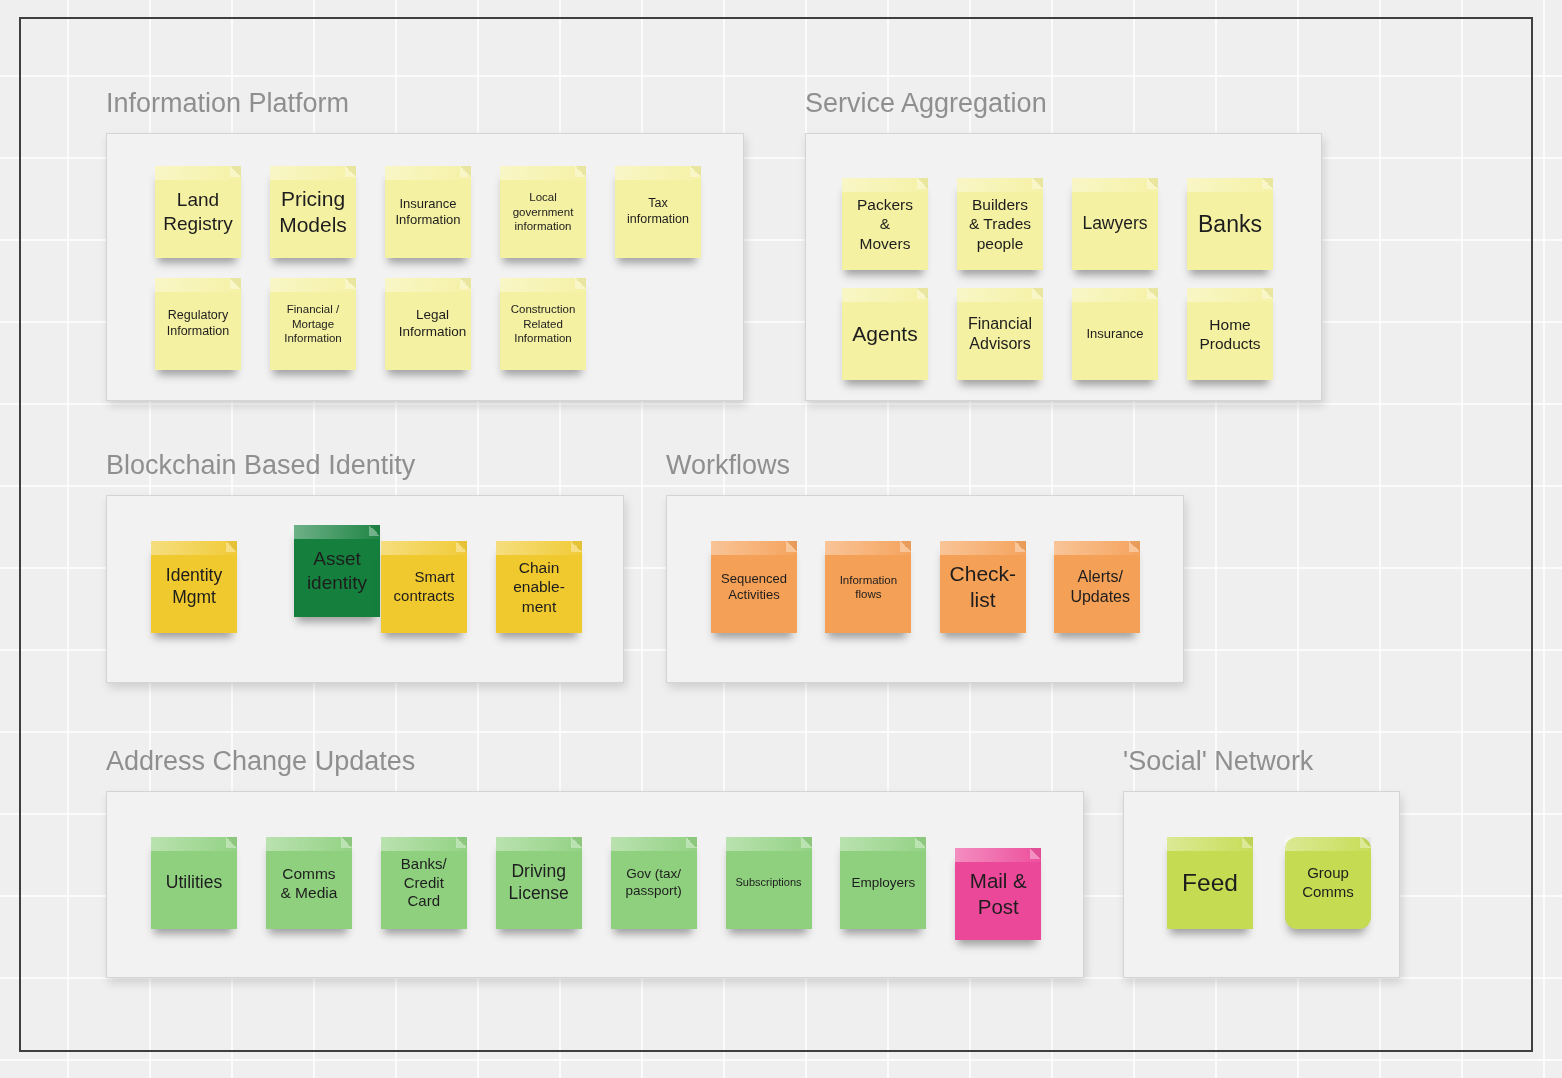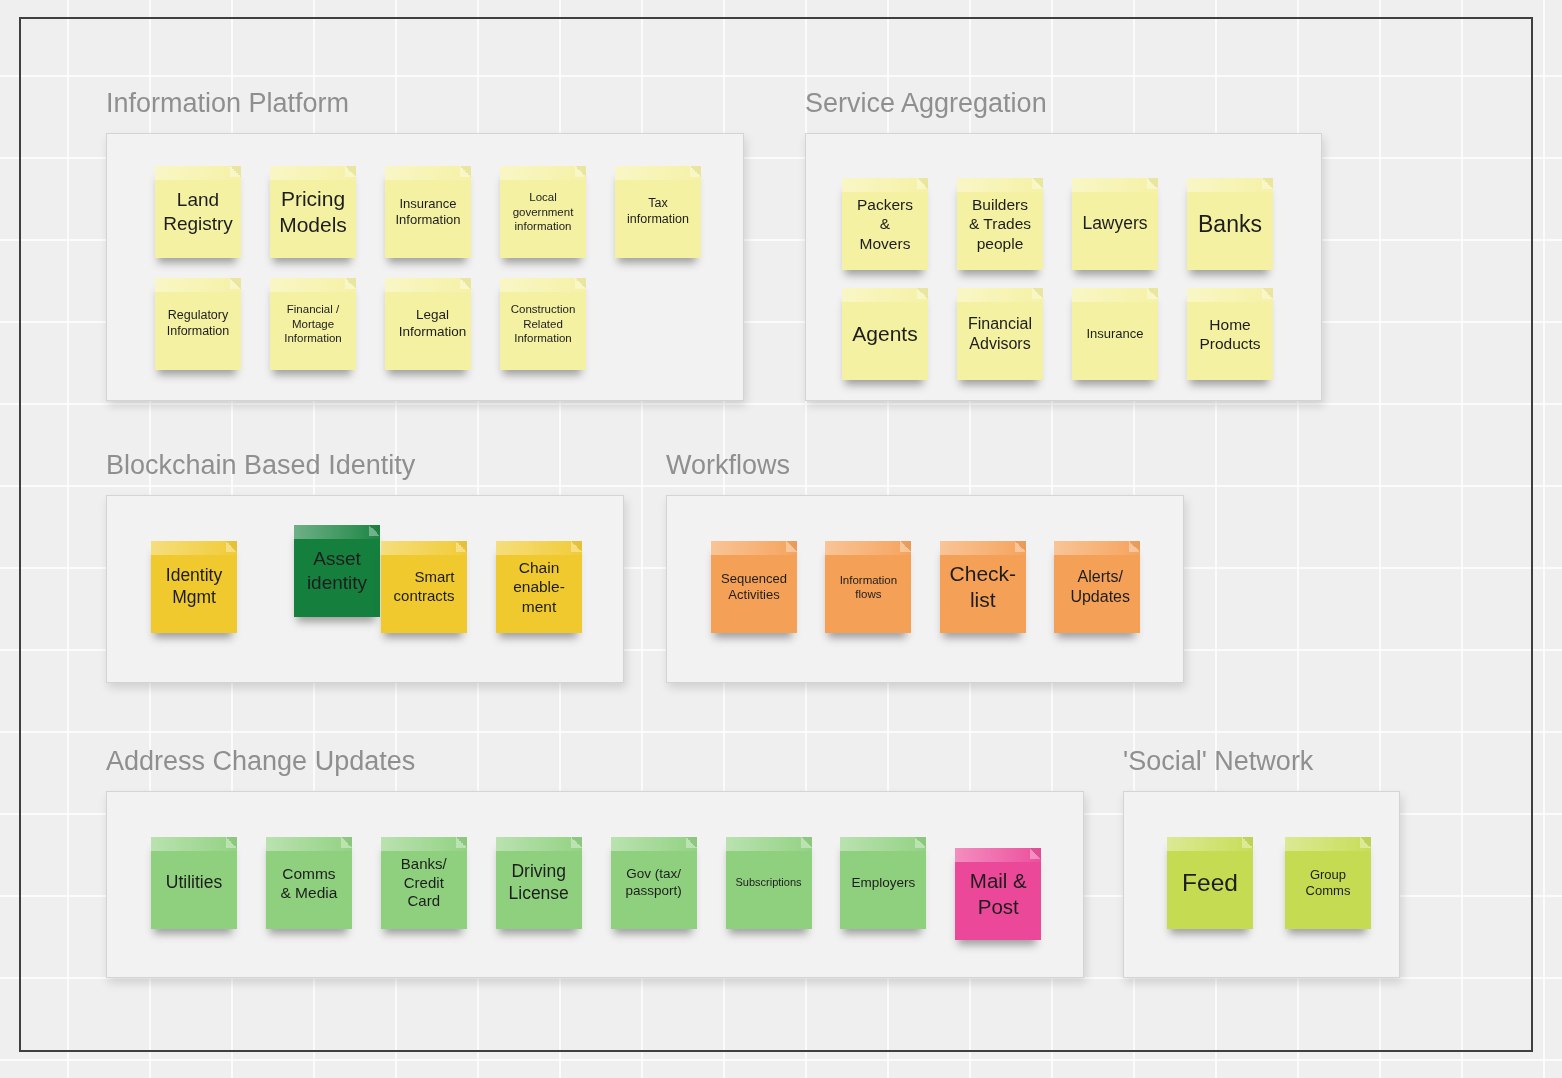--- a/index.html
+++ b/index.html
@@ -157,18 +157,18 @@
         <div class="note" style="left: 733.4px; top: 45px; background: rgb(143, 208, 127); font-size: 13.5px;">Employers</div>
         <div class="note" style="left: 848.3px; top: 56px; background: #ec4899; font-size: 20.5px;">Mail &amp;
 Post</div>
       </div>
     <h2 class="group-title">Address Change Updates</h2>
   </section>
 
   <section class="group" id="g5">
     <div class="group-box">
         <div class="note" style="left: 43px; top: 45px; background: rgb(197, 220, 82); font-size: 24.5px;">Feed</div>
-        <div class="note" style="left: 161px; top: 45px; background: rgb(197, 220, 82); font-size: 13px;">Group
+        <div class="note" style="left: 161px; top: 45px; background: rgb(197, 220, 82); font-size: 15px; border-radius: 12px;">Group
 Comms</div>
       </div>
     <h2 class="group-title">'Social' Network</h2>
   </section>
 </div>
 
 </body></html>

